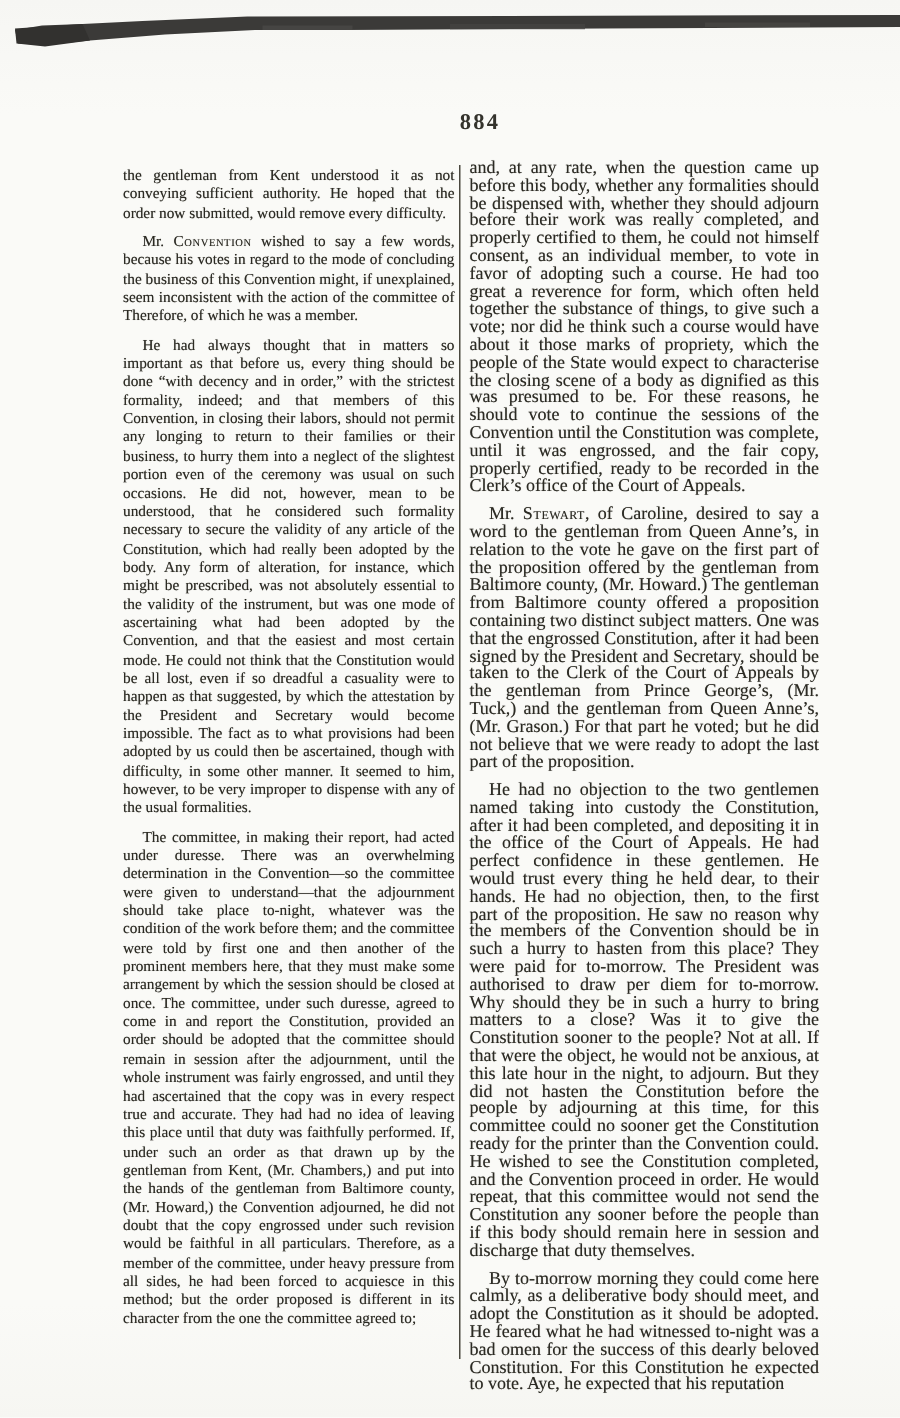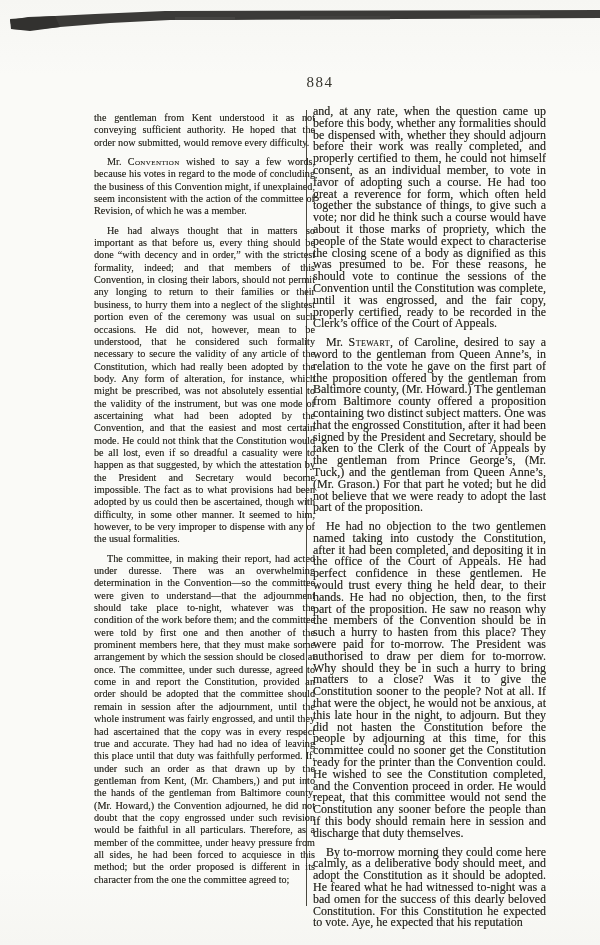--- a/index.html
+++ b/index.html
@@ -13,33 +13,33 @@
     position: relative;
     width: 600px; height: 945px;
     background: linear-gradient(180deg, #f6f6f3 0%, #fafaf7 8%, #fafaf7 92%, #f6f6f2 100%);
     overflow: hidden;
   }
   .scan-band { position: absolute; top: 0; left: 0; }
   .page-number {
     position: absolute;
     top: 74px; left: 294px; width: 52px;
     text-align: center;
-    font-size: 15px; font-weight: normal;
+    font-size: 15px; font-weight: bold;
     letter-spacing: 1.5px;
     color: #34332c;
   }
   .col {
     position: absolute;
     color: #2b2a23;
     text-align: justify;
     text-shadow: 0 0 0.45px rgba(43, 42, 35, 0.55);
   }
   .col-left {
     top: 112px; left: 82px; width: 221px;
-    font-size: 10.2px; line-height: 12.35px; margin-left: 12px;
+    font-size: 10.2px; line-height: 12.35px;
   }
   .col-right {
     top: 106px; left: 313px; width: 233px;
     font-size: 12px; line-height: 11.8px;
   }
   .para { margin: 0 0 7px 0; text-indent: 13px; }
   .para.first { text-indent: 0; }
   .sc { font-variant: small-caps; letter-spacing: 0.4px; }
   .it { }
   .divider {
@@ -61,21 +61,21 @@
     <rect x="300" y="16" width="90" height="3.5" fill="#454441" opacity="0.8"></rect>
     <rect x="470" y="15" width="70" height="3" fill="#4a4946" opacity="0.7"></rect>
   </svg>
 
   <div class="page-number">884</div>
 
   <div class="divider"></div>
 
   <div class="col col-left">
     <p class="para first"><span>the gentleman from Kent understood it as not conveying sufficient authority.  He hoped that the order now submitted, would remove every difficulty.</span></p>
-    <p class="para"><span>Mr. </span><span class="sc">Convention</span><span> wished to say a few words, because his votes in regard to the mode of concluding the business of this Convention might, if unexplained, seem inconsistent with the action of the committee of Revision, of which he was a member.</span></p>
+    <p class="para"><span>Mr. </span><span class="sc">Convention</span><span> wished to say a few words, because his votes in regard to the mode of concluding the business of this Convention might, if unexplained, seem inconsistent with the action of the committee of Therefore, of which he was a member.</span></p>
     <p class="para"><span>He had always thought that in matters so important as that before us, every thing should be done “with decency and in order,” with the strictest formality, indeed; and that members of this Convention, in closing their labors, should not permit any longing to return to their families or their business, to hurry them into a neglect of the slightest portion even of the ceremony was usual on such occasions.  He did not, however, mean to be understood, that he considered such formality necessary to secure the validity of any article of the Constitution, which had really been adopted by the body.  Any form of alteration, for instance, which might be prescribed, was not absolutely essential to the validity of the instrument, but was one mode of ascertaining what had been adopted by the Convention, and that the easiest and most certain mode. He could not think that the Constitution would be all lost, even if so dreadful a casuality were to happen as that suggested, by which the attestation by the President and Secretary would become impossible.  The fact as to what provisions had been adopted by us could then be ascertained, though with difficulty, in some other manner.  It seemed to him, however, to be very improper to dispense with any of the usual formalities.</span></p>
     <p class="para"><span>The committee, in making their report, had acted under </span><span class="it">duresse</span><span>.  There was an overwhelming determination in the Convention—so the committee were given to understand—that the adjournment should take place to-night, whatever was the condition of the work before them; and the committee were told by first one and then another of the prominent members here, that they must make some arrangement by which the session should be closed at once.  The committee, under such </span><span class="it">duresse</span><span>, agreed to come in and report the Constitution, provided an order should be adopted that the committee should remain in session after the adjournment, until the whole instrument was fairly engrossed, and until they had ascertained that the copy was in every respect true and accurate.  They had had no idea of leaving this place until that duty was faithfully performed.  If, under such an order as that drawn up by the gentleman from Kent, (Mr. Chambers,) and put into the hands of the gentleman from Baltimore county, (Mr. Howard,) the Convention adjourned, he did not doubt that the copy engrossed under such revision would be faithful in all particulars.  Therefore, as a member of the committee, under heavy pressure from all sides, he had been forced to acquiesce in this method; but the order proposed is different in its character from the one the committee agreed to;</span></p>
   </div>
 
   <div class="col col-right">
     <p class="para first"><span>and, at any rate, when the question came up before this body, whether any formalities should be dispensed with, whether they should adjourn before their work was really completed, and properly certified to them, he could not himself consent, as an individual member, to vote in favor of adopting such a course.  He had too great a reverence for form, which often held together the substance of things, to give such a vote; nor did he think such a course would have about it those marks of propriety, which the people of the State would expect to characterise the closing scene of a body as dignified as this was presumed to be.  For these reasons, he should vote to continue the sessions of the Convention until the Constitution was complete, until it was engrossed, and the fair copy, properly certified, ready to be recorded in the Clerk’s office of the Court of Appeals.</span></p>
     <p class="para"><span>Mr. </span><span class="sc">Stewart</span><span>, of Caroline, desired to say a word to the gentleman from Queen Anne’s, in relation to the vote he gave on the first part of the proposition offered by the gentleman from Baltimore county, (Mr. Howard.)  The gentleman from Baltimore county offered a proposition containing two distinct subject matters.  One was that the engrossed Constitution, after it had been signed by the President and Secretary, should be taken to the Clerk of the Court of Appeals by the gentleman from Prince George’s, (Mr. Tuck,) and the gentleman from Queen Anne’s, (Mr. Grason.)  For that part he voted; but he did not believe that we were ready to adopt the last part of the proposition.</span></p>
     <p class="para"><span>He had no objection to the two gentlemen named taking into custody the Constitution, after it had been completed, and depositing it in the office of the Court of Appeals.  He had perfect confidence in these gentlemen.  He would trust every thing he held dear, to their hands.  He had no objection, then, to the first part of the proposition.  He saw no reason why the members of the Convention should be in such a hurry to hasten from this place?  They were paid for to-morrow. The President was authorised to draw per diem for to-morrow.  Why should they be in such a hurry to bring matters to a close?  Was it to give the Constitution sooner to the people?  Not at all.  If that were the object, he would not be anxious, at this late hour in the night, to adjourn. But they did not hasten the Constitution before the people by adjourning at this time, for this committee could no sooner get the Constitution ready for the printer than the Convention could. He wished to see the Constitution completed, and the Convention proceed in order.  He would repeat, that this committee would not send the Constitution any sooner before the people than if this body should remain here in session and discharge that duty themselves.</span></p>
     <p class="para"><span>By to-morrow morning they could come here calmly, as a deliberative body should meet, and adopt the Constitution as it should be adopted. He feared what he had witnessed to-night was a bad omen for the success of this dearly beloved Constitution.  For this Constitution he expected to vote.  Aye, he expected that his reputation</span></p>
   </div>

